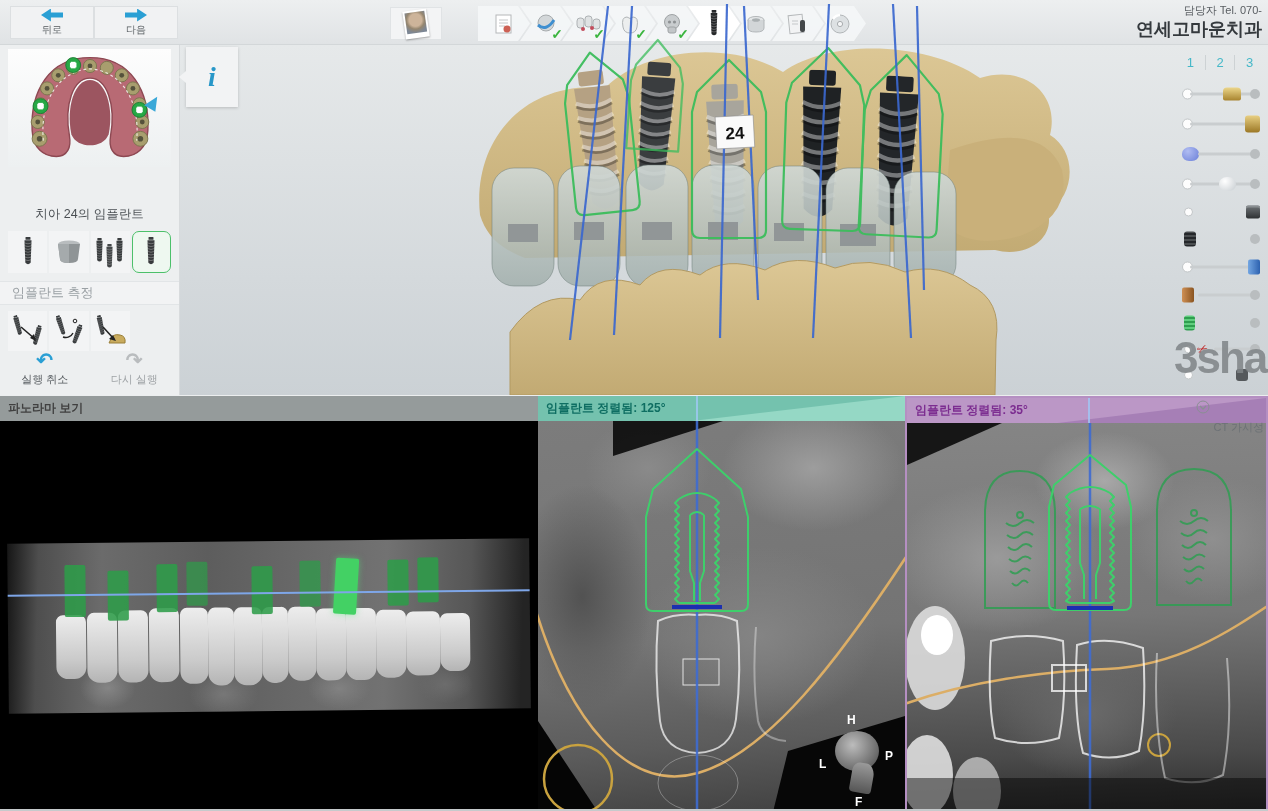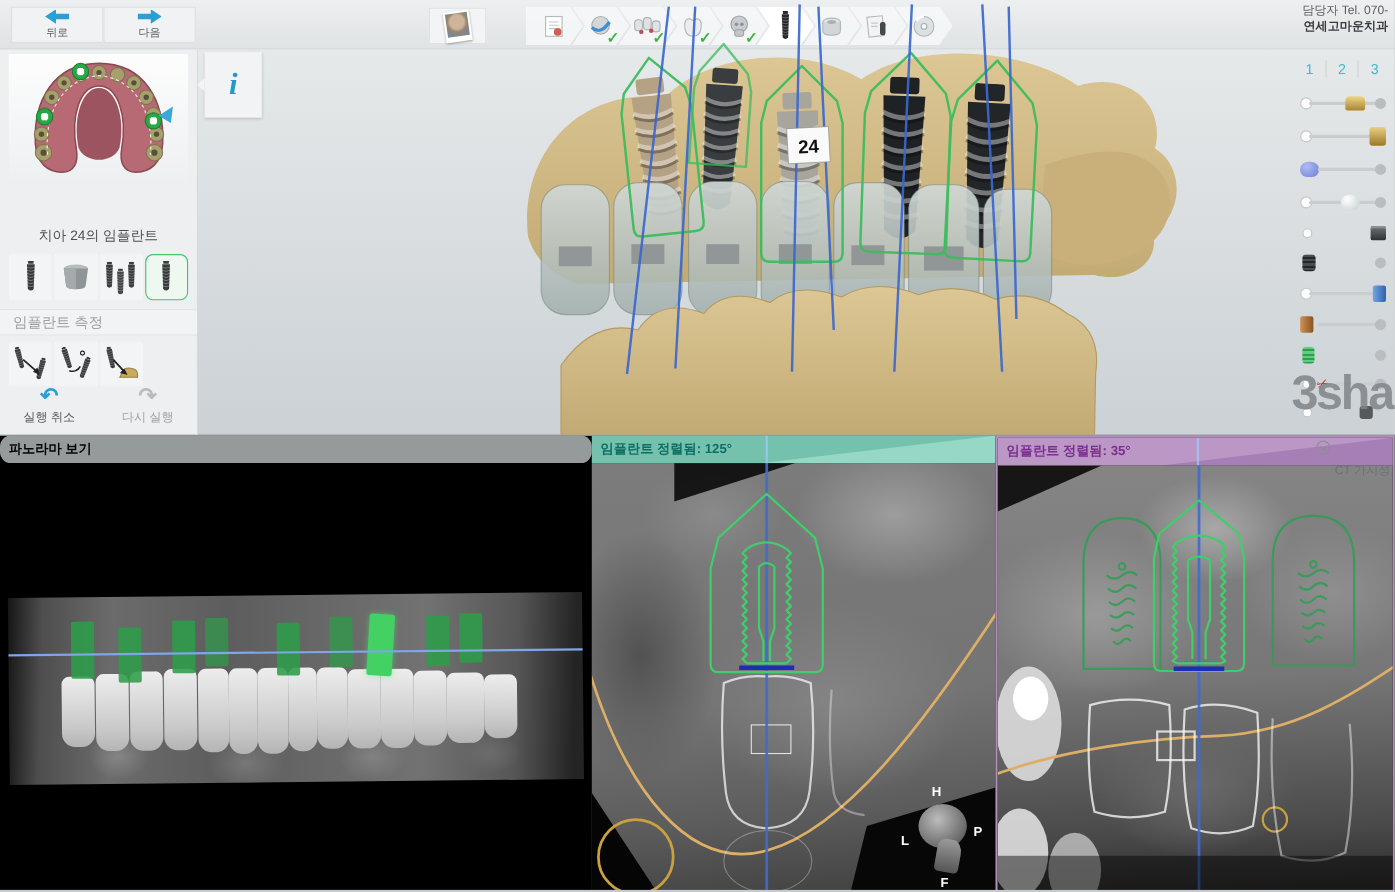--- a/index.html
+++ b/index.html
@@ -28,21 +28,21 @@
   .step { width:52px; height:35px; background:rgba(244,246,247,.92); position:relative;
     display:flex; align-items:center; justify-content:center; margin-left:-10px; cursor:pointer;
     clip-path:polygon(0 0,40px 0,52px 50%,40px 100%,0 100%,12px 50%); }
   .step.first { margin-left:0; clip-path:polygon(0 0,40px 0,52px 50%,40px 100%,0 100%); }
   .step.active { background:#fff; }
   .step .chk { position:absolute; right:9px; bottom:-1px; color:#3bb53f; font-weight:bold; font-size:14px; }
   .step svg { display:block; }
 
   .contact { position:absolute; right:6px; top:4px; text-align:right; line-height:1.25; }
   .contact .l1 { font-size:11px; color:#585d61; }
-  .contact .l2 { font-size:11px; font-weight:bold; color:#34393d; }
+  .contact .l2 { font-size:18px; font-weight:bold; color:#34393d; }
 
   
   .sidebar { position:absolute; left:0; top:45px; width:180px; height:350px; background:#edeff0;
     border-right:1px solid #d8dbdd; z-index:3; }
   .side-title { position:relative; margin-top:5px; height:33px; background:#f7f8f9;
     border-top:1px solid #e2e5e7; border-bottom:1px solid #e2e5e7;
     display:flex; align-items:center; padding-left:12px; font-size:15px; color:#3e4347; }
   .side-title::after { content:""; position:absolute; right:-8px; top:50%; transform:translateY(-50%);
     border-left:8px solid #f7f8f9; border-top:8px solid transparent; border-bottom:8px solid transparent; }
   .preview { margin:4px 8px 0; height:118px; background:linear-gradient(#fdfdfd,#edf0f1);
@@ -106,21 +106,21 @@
 
   
   .panels { position:absolute; left:0; top:395px; width:1268px; height:416px; display:flex;
     background:#000; border-top:1px solid #eceeef; }
   .panel { position:relative; height:100%; }
   .p-pano { width:538px; }
   .p-c1 { width:367px; }
   .p-c2 { width:363px; border:2px solid #b58fc2; }
   .phead { height:25px; display:flex; align-items:center; padding:0 8px; font-size:12px;
     font-weight:bold; position:relative; overflow:hidden; z-index:3; }
-  .p-pano .phead { background:#959b9b; color:#000000;border-radius:10px; }
+  .p-pano .phead { background:#959b9b; color:#404040; }
   .p-c1 .phead { background:#74c2ae; color:#0e6e62; }
   .p-c2 .phead { background:#bb97c6; color:#7c2d90; }
   .wedge { position:absolute; top:0; bottom:0; right:0; width:58%; clip-path:polygon(0 100%,100% 0,100% 100%); }
   .p-c1 .wedge { background:#95d8c5; }
   .p-c2 .wedge { background:#a67fb6; }
   .phead .axis { position:absolute; top:0; bottom:0; width:2px; background:rgba(160,200,245,.8); }
   .pbody { position:absolute; left:0; right:0; top:25px; bottom:0; overflow:hidden; }
 
   .p-pano .pbody { background:#000; }
   .strip { position:absolute; left:8px; top:120px; width:522px; height:170px; transform:rotate(-.6deg);

